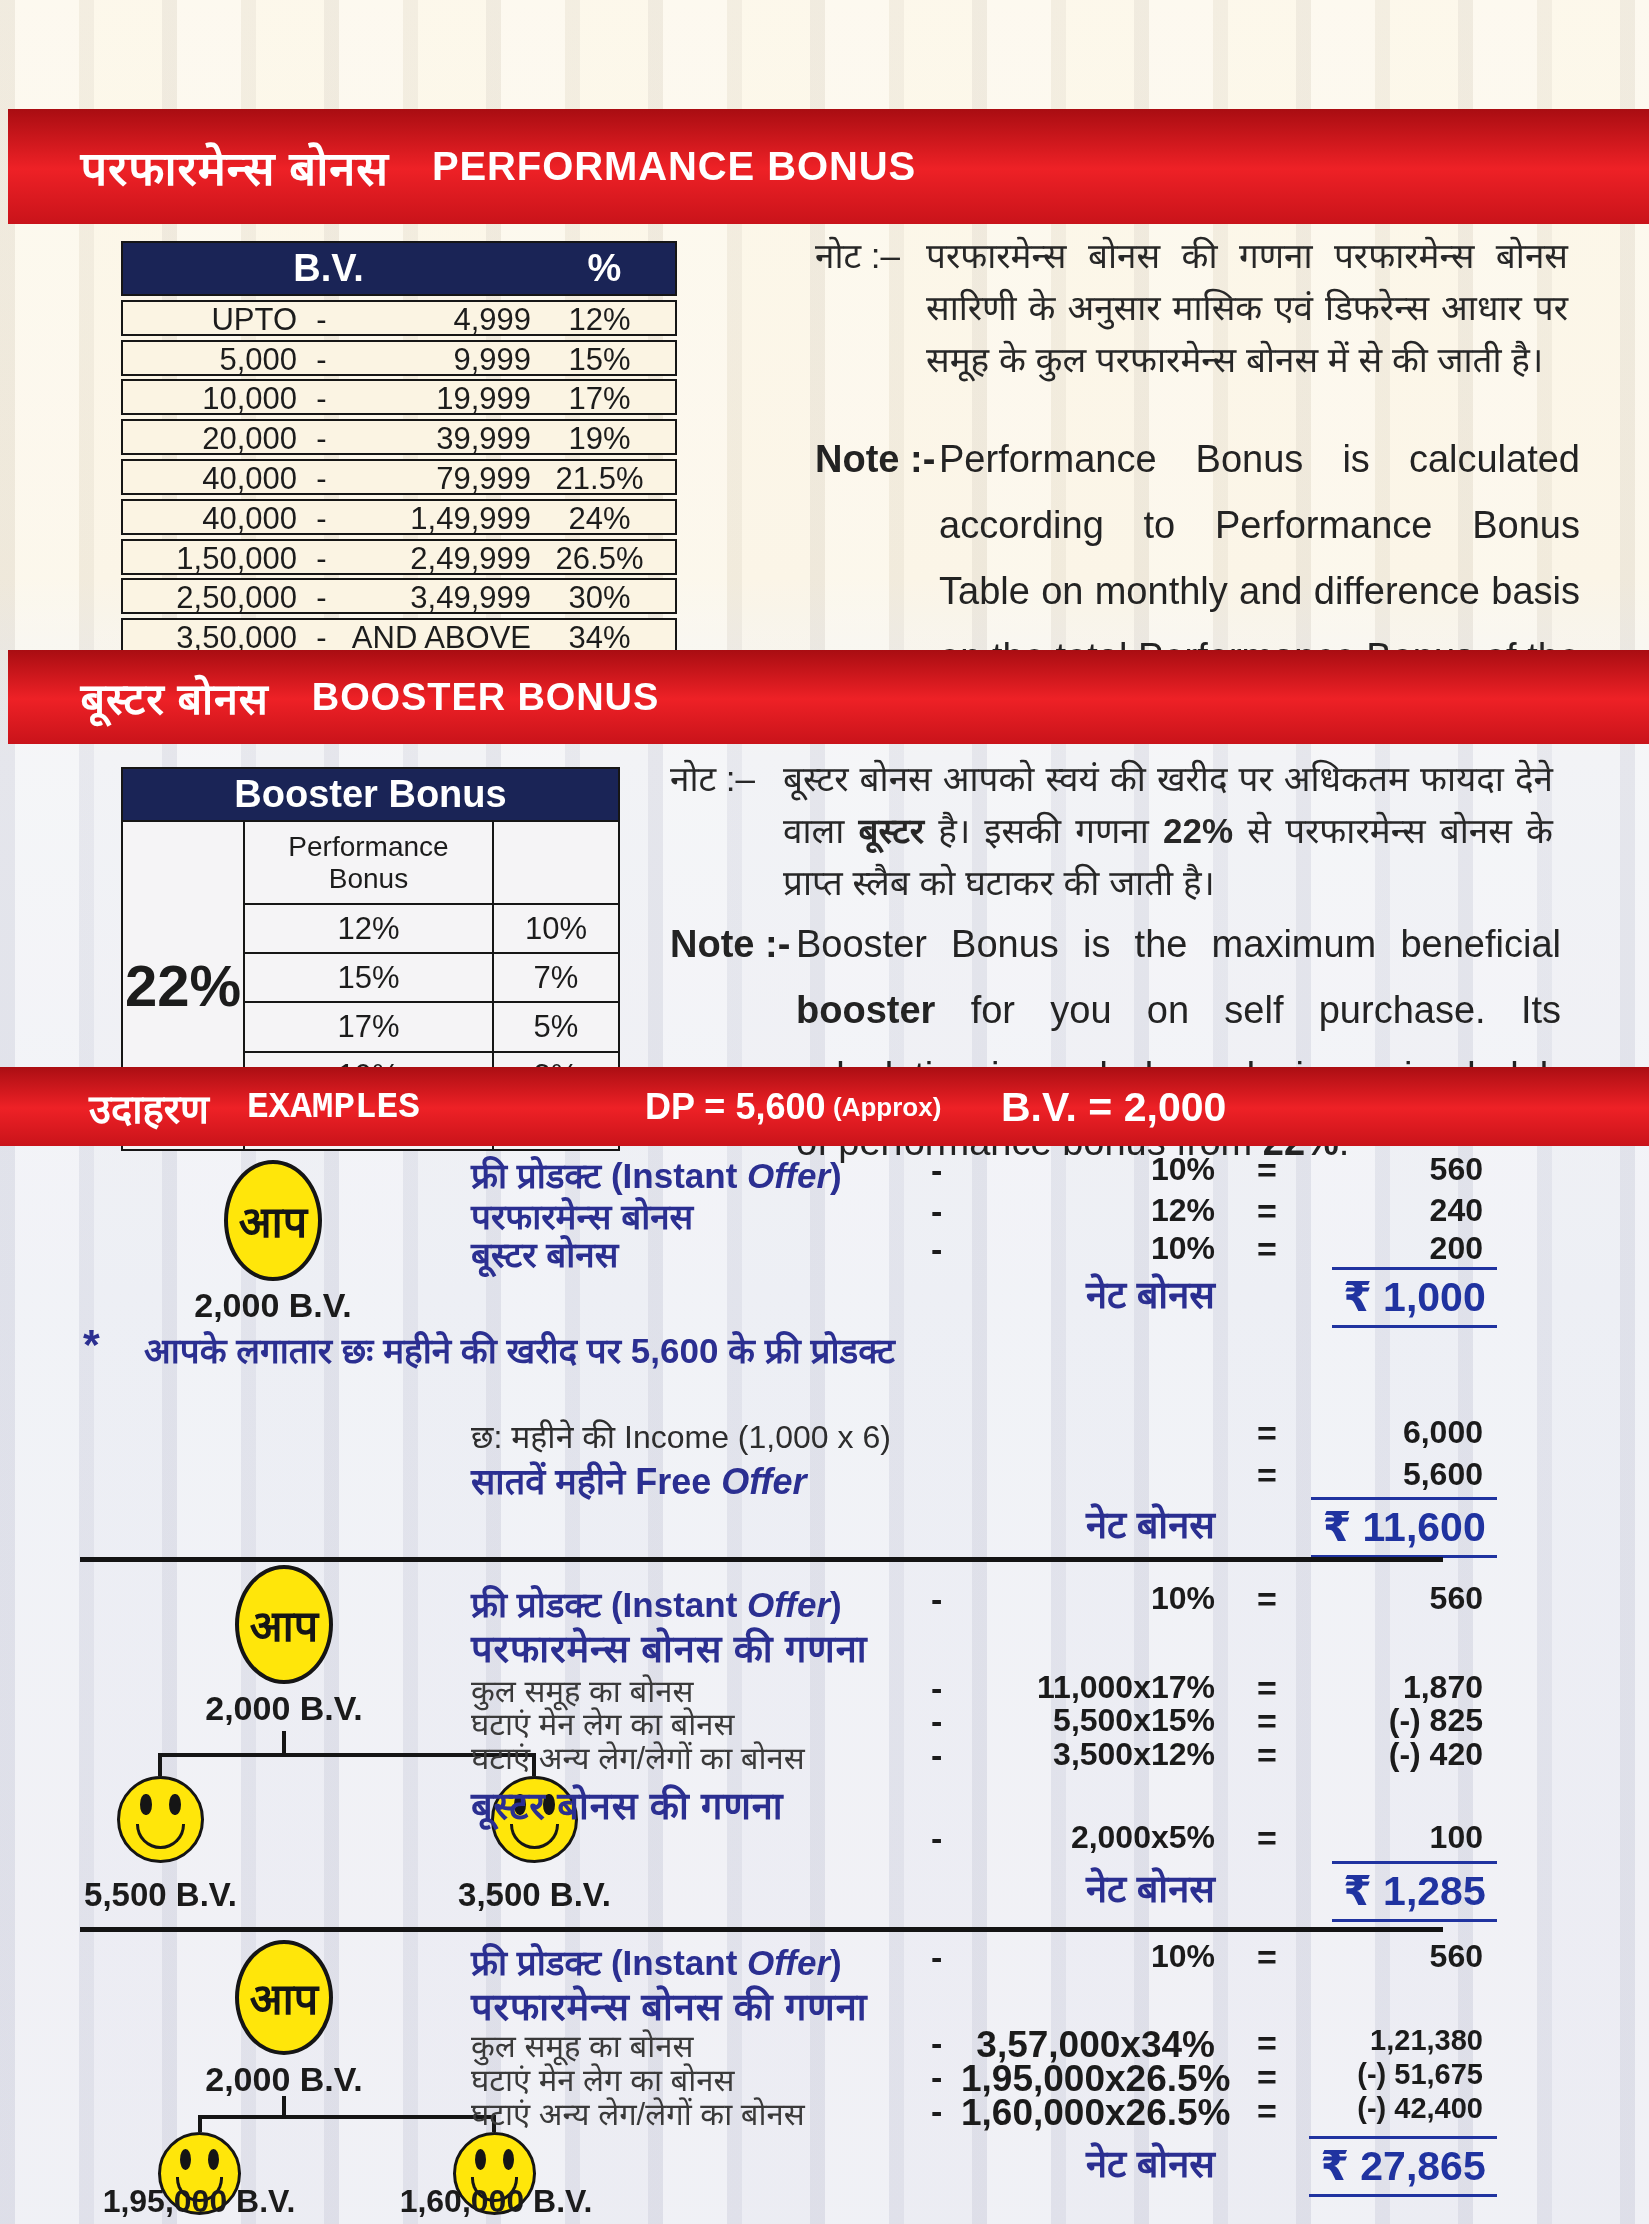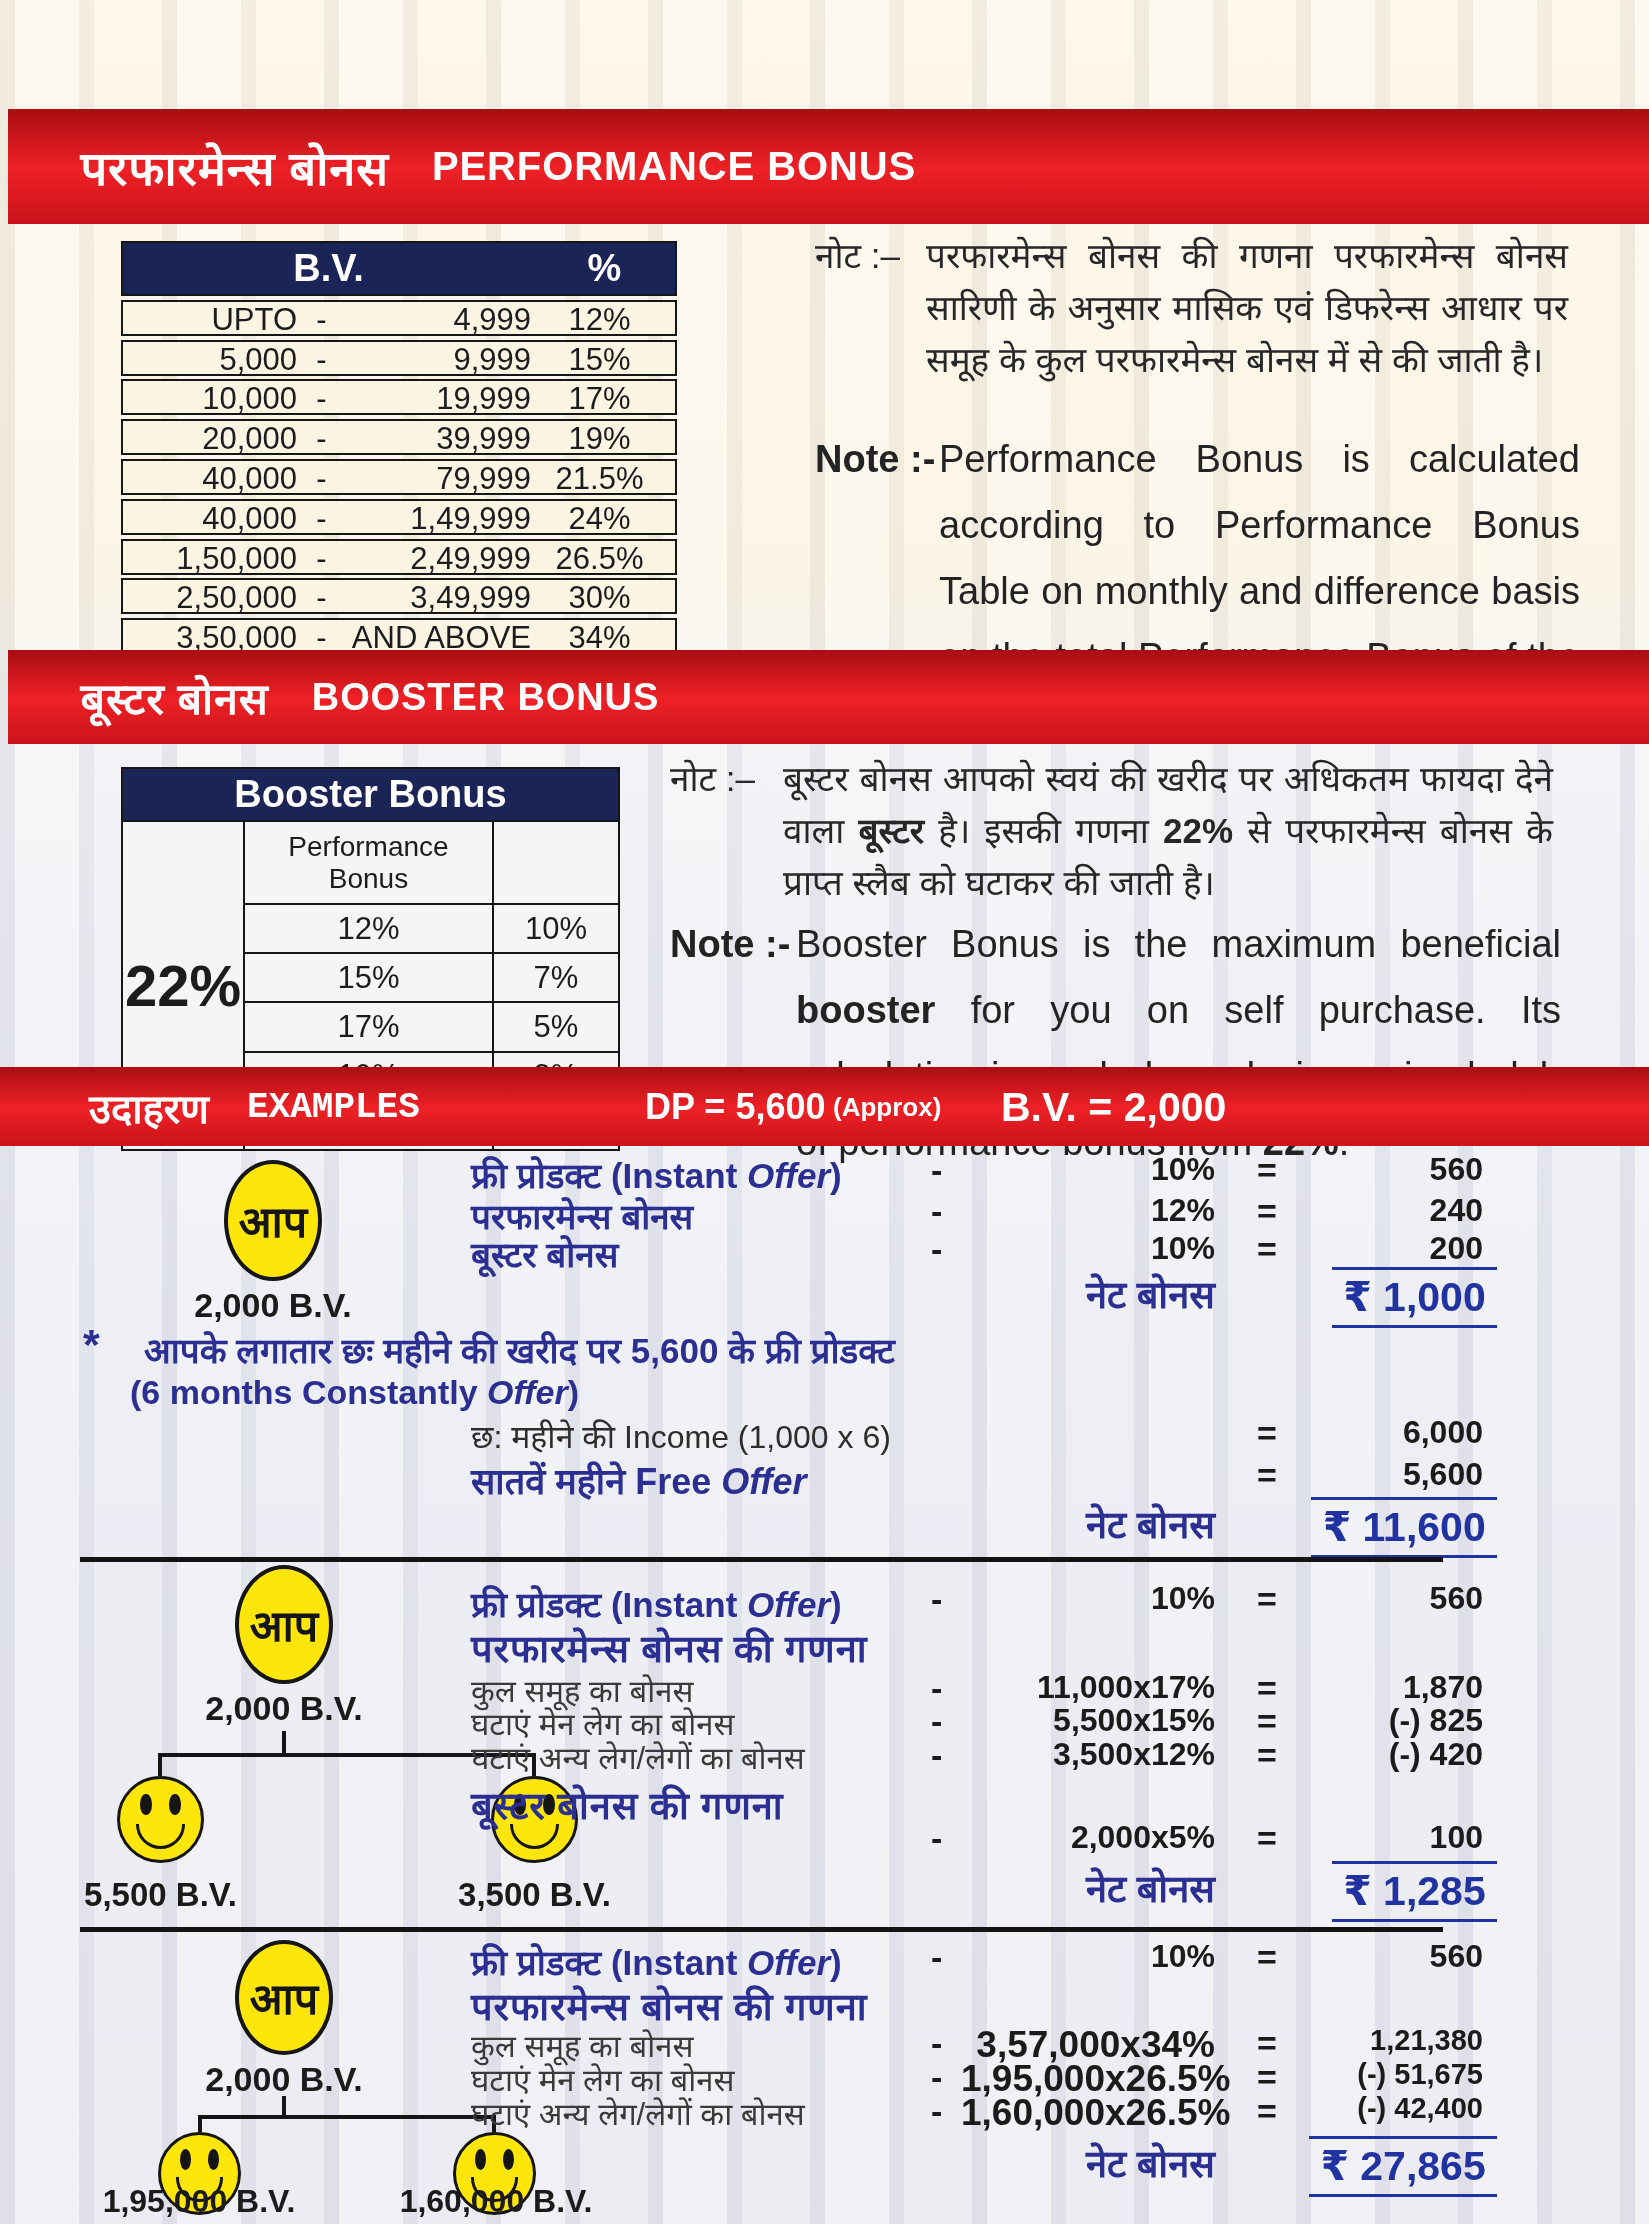--- a/index.html
+++ b/index.html
@@ -253,21 +253,20 @@
     <span class="eq">=</span>
     <span class="val">200</span>
   </div>
   <div class="vrow" style="top:1267px; height:56px;">
     <span class="net-lbl">नेट बोनस</span>
     <span class="net-box">₹ 1,000</span>
   </div>
 
   <span class="star-sym" style="top:1320px;">*</span>
   <span class="star-l1" style="top:1326px;margin-left:14px;">आपके लगातार छः महीने की खरीद पर 5,600 के फ्री प्रोडक्ट</span>
-  <span class="star-l2" style="top:1373px;"><span>(6 months Constantly </span><span class="paren-it">Offer</span><span>)</span></span>
 
   <div class="vrow" style="top:1414px;">
     <span class="sub-lbl">छ: महीने की Income (1,000 x 6)</span>
     <span class="eq">=</span>
     <span class="val">6,000</span>
   </div>
   <div class="vrow" style="top:1456px;">
     <span class="free7"><span>सातवें महीने </span><span>Free </span><span class="paren-it">Offer</span></span>
     <span class="eq">=</span>
     <span class="val">5,600</span>

